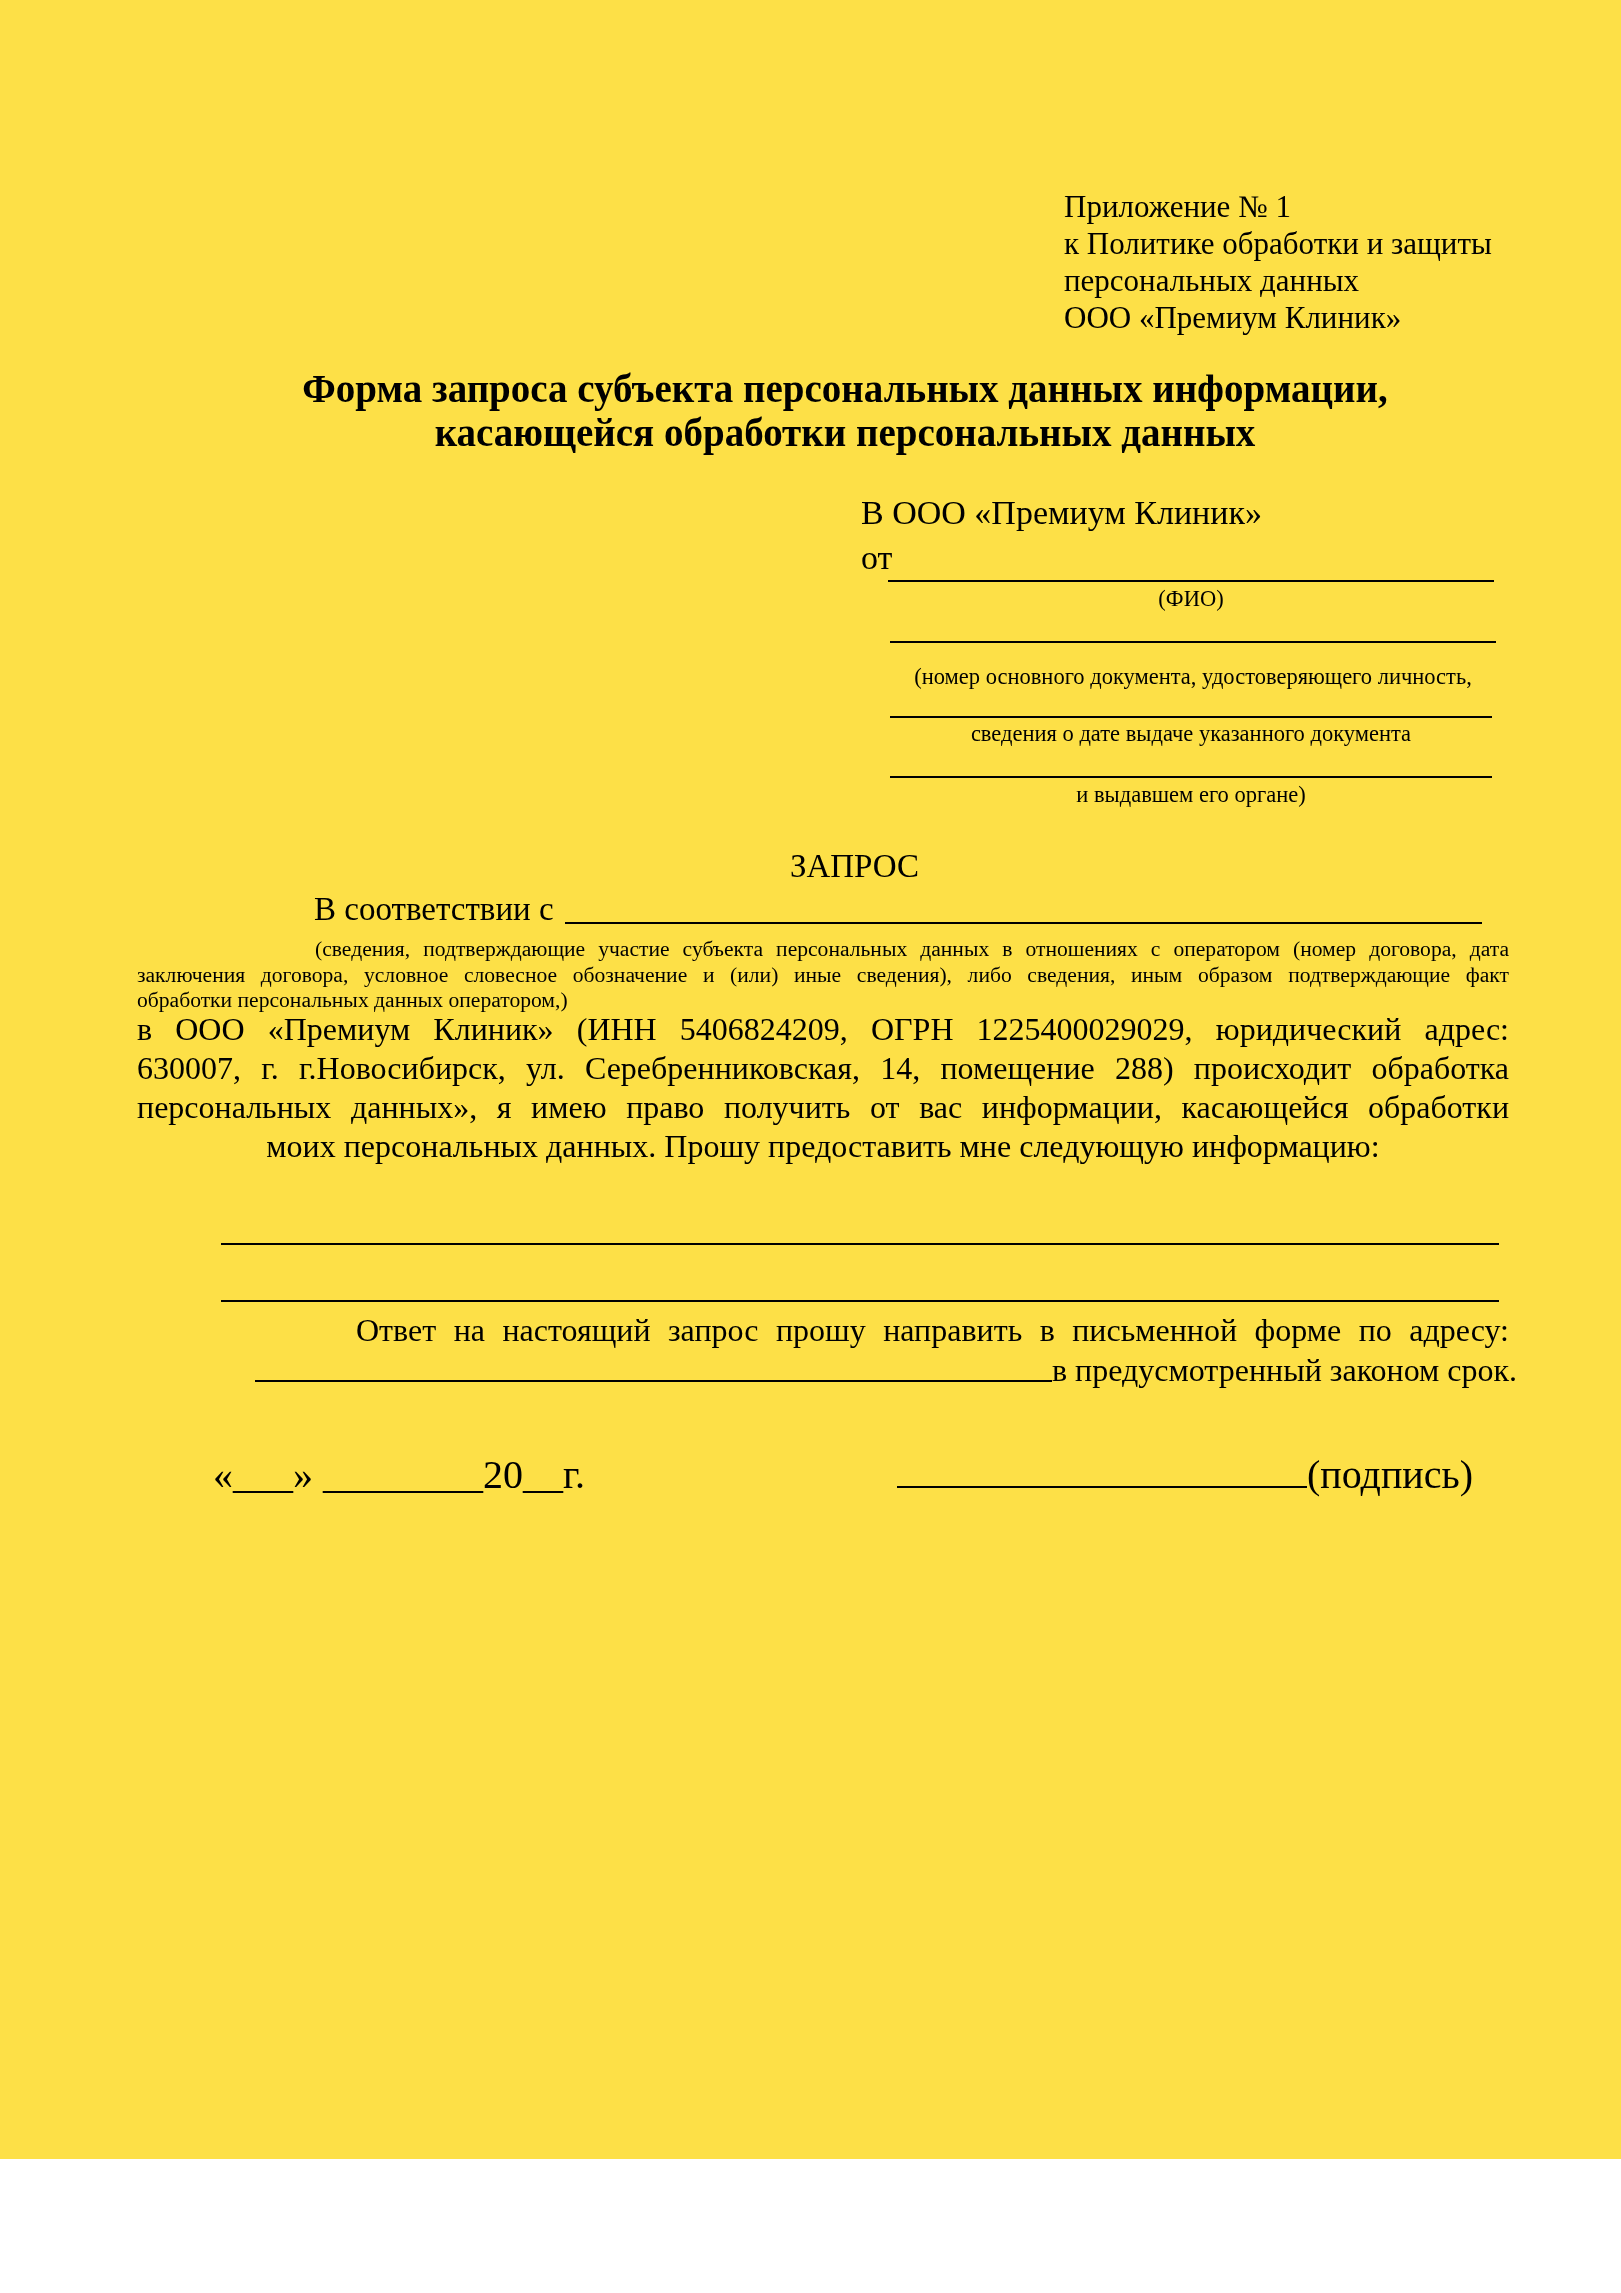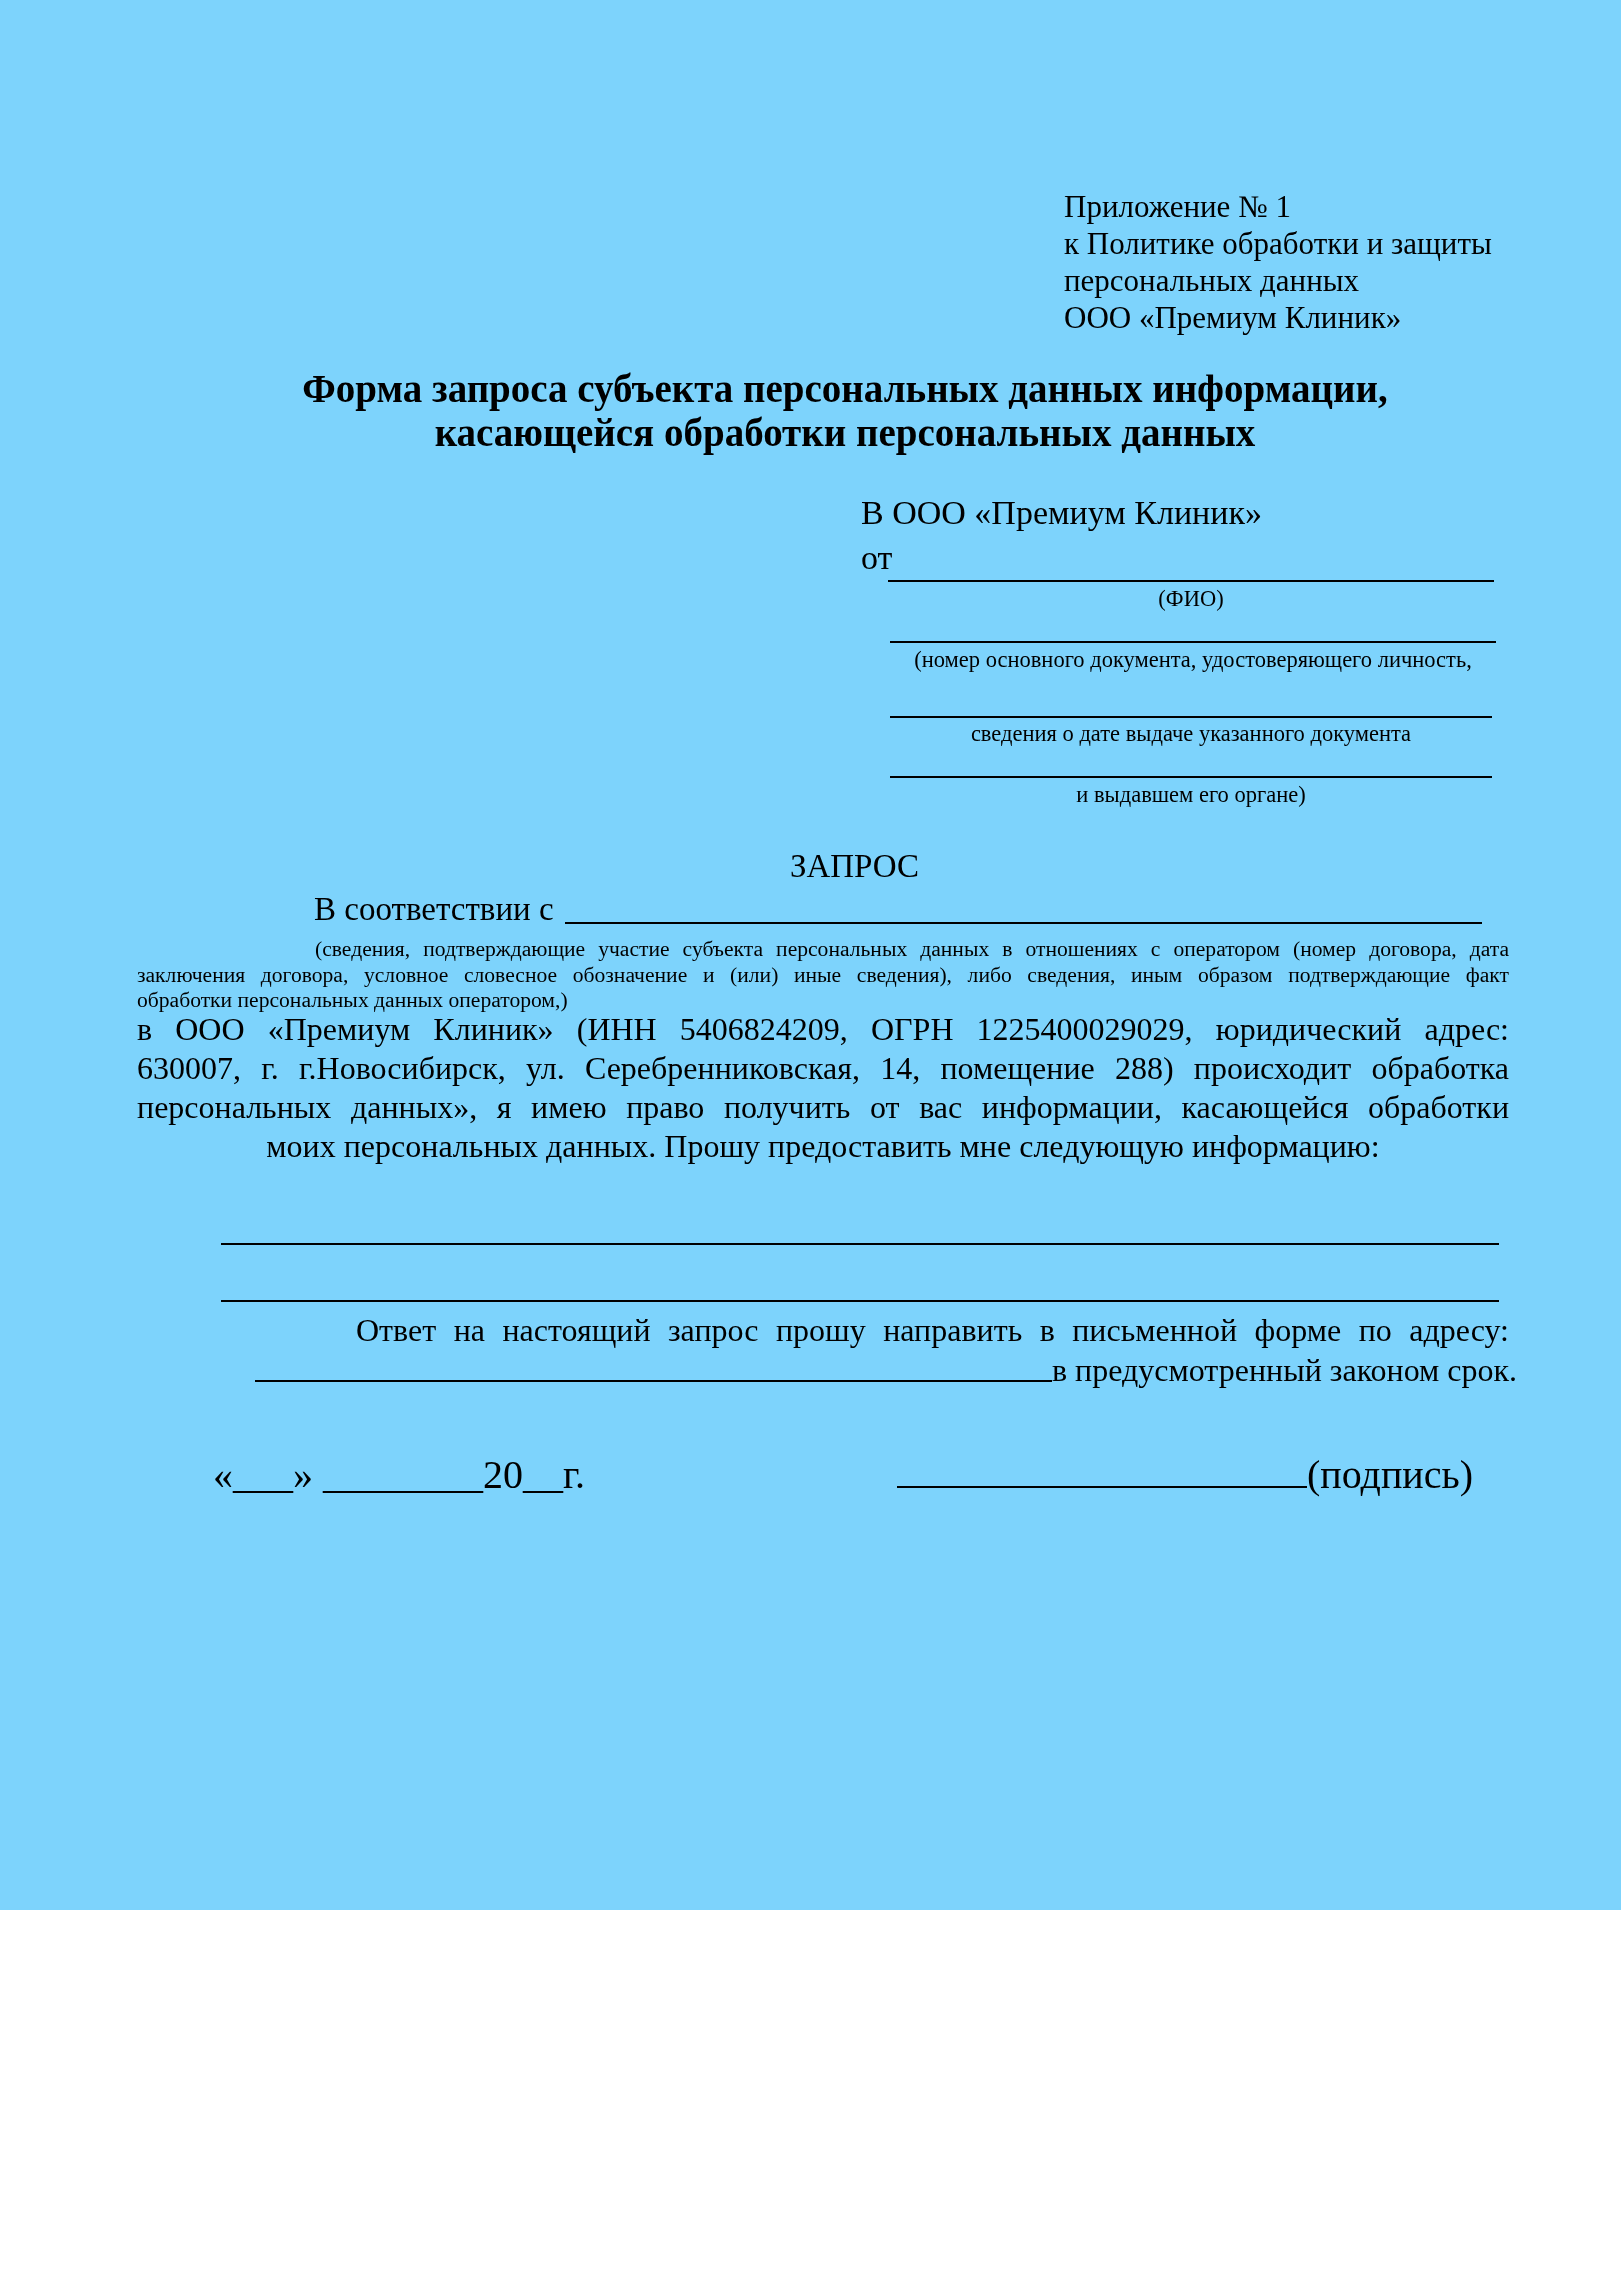--- a/index.html
+++ b/index.html
@@ -4,22 +4,22 @@
 <style>
   * { margin: 0; padding: 0; box-sizing: border-box; }
   html, body { background: #ffffff; }
   body {
     font-family: "Liberation Serif", "DejaVu Serif", serif;
     color: #000000;
   }
   .page {
     position: relative;
     width: 1621px;
-    height: 1910px;
-    background: #7dd3fc;
+    height: 2159px;
+    background: #fde047;
     overflow: hidden;
   }
   .abs { position: absolute; }
   .nw { white-space: nowrap; }
 
   
   .hdr { left: 1064px; top: 188px; font-size: 31px; line-height: 37px; }
 
   
   .title {
@@ -99,21 +99,21 @@
     <div>касающейся обработки персональных данных</div>
   </div>
 
   <div class="abs addr nw" style="left:861px; top:493px;">В ООО «Премиум Клиник»</div>
   <div class="abs addr nw" style="left:861px; top:538px;">от</div>
 
   <div class="rule" style="left:888px; top:580px; width:606px;"></div>
   <div class="caption" style="left:888px; top:586px; width:606px;">(ФИО)</div>
 
   <div class="rule" style="left:890px; top:641px; width:606px;"></div>
-  <div class="caption" style="left:890px; top:647px; width:606px;">(номер основного документа, удостоверяющего личность,</div>
+  <div class="caption" style="left:890px; top:664px; width:606px;">(номер основного документа, удостоверяющего личность,</div>
 
   <div class="rule" style="left:890px; top:716px; width:602px;"></div>
   <div class="caption" style="left:890px; top:721px; width:602px;">сведения о дате выдаче указанного документа</div>
 
   <div class="rule" style="left:890px; top:776px; width:602px;"></div>
   <div class="caption" style="left:890px; top:782px; width:602px;">и выдавшем его органе)</div>
 
   <div class="abs heading">ЗАПРОС</div>
 
   <div class="row-intro">

